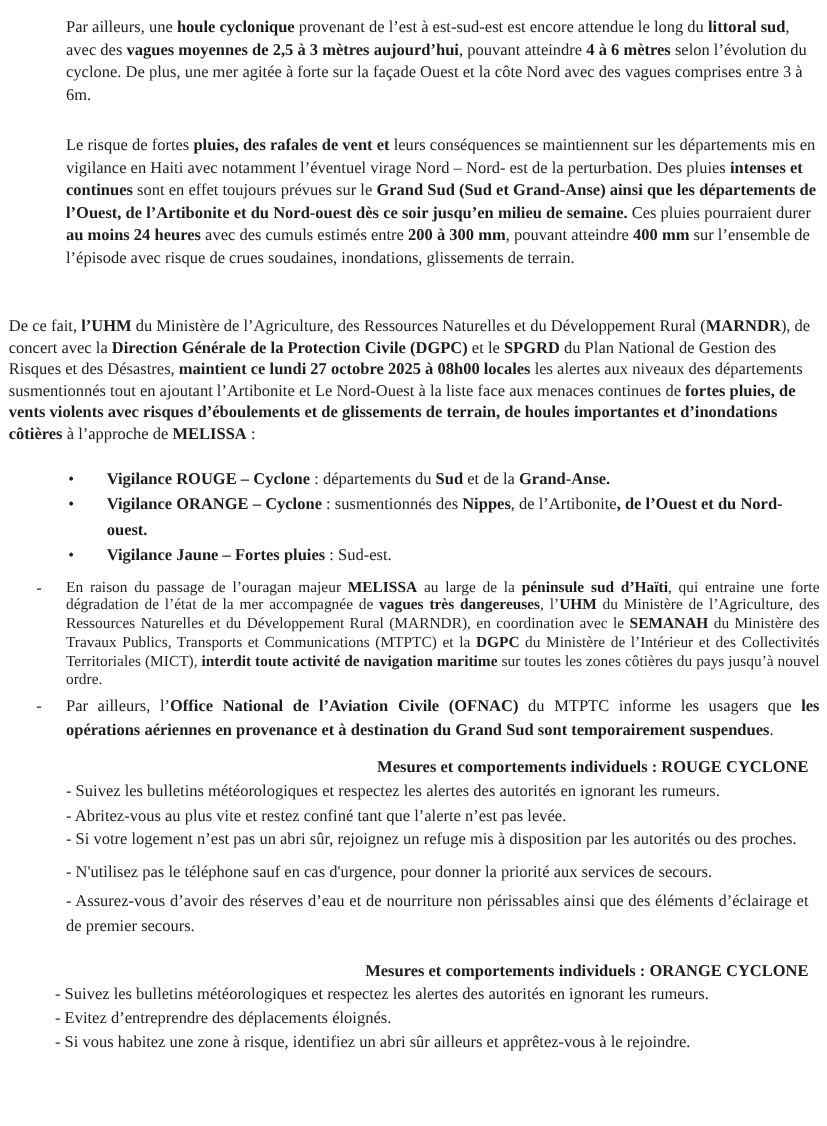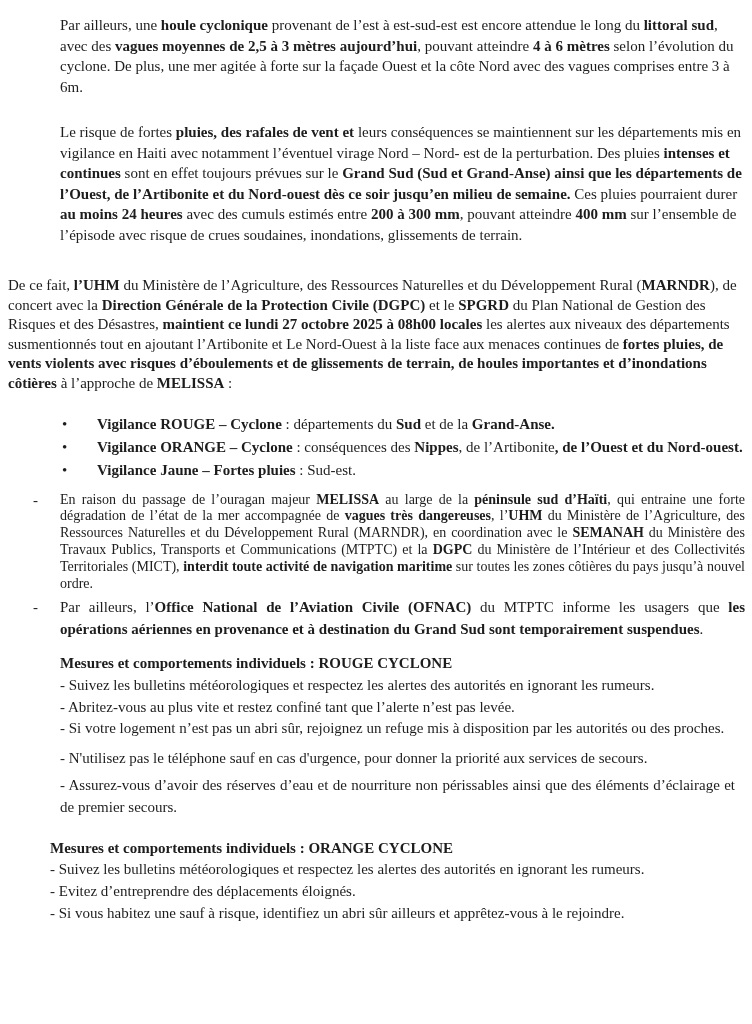--- a/index.html
+++ b/index.html
@@ -19,21 +19,21 @@
     width: 752px;
     height: 853px;
     padding: 15px 7px 0 8px;
   }
   p, h3, ul { margin: 0; padding: 0; }
   b { font-weight: bold; }
 
   .para { font-size: 15px; line-height: 20.5px; text-align: left; }
   .indent { margin-left: 52px; }
   .p2 { margin-top: 25px; }
-  .p3 { margin-top: 31px; line-height: 19.6px; }
+  .p3 { margin-top: 43px; line-height: 19.6px; }
 
   .vigilance-list {
     list-style: none;
     margin: 19px 0 0 54px;
     font-size: 15px;
     line-height: 23px;
   }
   .vigilance-list li { display: flex; align-items: flex-start; }
   .bullet { width: 23px; flex: none; }
   .li-text { flex: 1; margin-left: 12px; }
@@ -42,21 +42,21 @@
   .dash-item { display: flex; align-items: flex-start; }
   .dash-item + .dash-item { margin-top: 3px; }
   .dash { width: 27px; flex: none; }
   .dash-text { flex: 1; text-align: justify; }
   .dash-text.tight { font-size: 14px; line-height: 16.9px; }
   .dash-text.wide { line-height: 22px; }
   .dash-item.tight-item .dash { line-height: 16.9px; }
   .dash-item.wide-item .dash { line-height: 22px; }
 
   .mesures { margin: 13px 10px 0 52px; font-size: 15px; line-height: 21.8px; }
-  .mesures h3 { font-size: 15px; font-weight: bold; }
+  .mesures h3 { font-size: 15px; font-weight: bold; text-align: right; }
   .measure { margin: 0; }
   .measure.justify { text-align: justify; }
   .mt-sm { margin-top: 5px; }
   .mt-md { margin-top: 8px; }
   .mesures.orange { margin-left: 42px; margin-top: 19px; }
 </style>
 </head>
 <body>
 
 <div class="page">
@@ -67,21 +67,21 @@
 
   <p class="para p3"><span>De ce fait, </span><b>l’UHM</b><span> du Ministère de l’Agriculture, des Ressources Naturelles et du Développement Rural (</span><b>MARNDR</b><span>), de concert avec la </span><b>Direction Générale de la Protection Civile (DGPC)</b><span> et le </span><b>SPGRD</b><span> du Plan National de Gestion des Risques et des Désastres, </span><b>maintient ce lundi 27 octobre 2025 à 08h00 locales</b><span> les alertes aux niveaux des départements susmentionnés tout en ajoutant l’Artibonite et Le Nord-Ouest à la liste face aux menaces continues de </span><b>fortes pluies, de vents violents avec risques d’éboulements et de glissements de terrain, de houles importantes et d’inondations côtières</b><span> à l’approche de </span><b>MELISSA</b><span> :</span></p>
 
   <ul class="vigilance-list">
     <li>
       <span class="bullet">•</span>
       <span class="li-text"><b>Vigilance ROUGE – Cyclone</b><span> : départements du </span><b>Sud</b><span> et de la </span><b>Grand-Anse.</b></span>
     </li>
     <li>
       <span class="bullet">•</span>
-      <span class="li-text"><b>Vigilance ORANGE – Cyclone</b><span> : conséquences des </span><b>Nippes</b><span>, de l’Artibonite</span><b>, de l’Ouest et du Nord-ouest.</b></span>
+      <span class="li-text"><b>Vigilance ORANGE – Cyclone</b><span> : susmentionnés des </span><b>Nippes</b><span>, de l’Artibonite</span><b>, de l’Ouest et du Nord-ouest.</b></span>
     </li>
     <li>
       <span class="bullet">•</span>
       <span class="li-text"><b>Vigilance Jaune – Fortes pluies</b><span> : Sud-est.</span></span>
     </li>
   </ul>
 
   <div class="dash-list">
     <div class="dash-item tight-item">
       <span class="dash">-</span>
@@ -99,16 +99,16 @@
     <p class="measure">- Abritez-vous au plus vite et restez confiné tant que l’alerte n’est pas levée.</p>
     <p class="measure justify">- Si votre logement n’est pas un abri sûr, rejoignez un refuge mis à disposition par les autorités ou des proches.</p>
     <p class="measure justify mt-md">- N'utilisez pas le téléphone sauf en cas d'urgence, pour donner la priorité aux services de secours.</p>
     <p class="measure justify mt-sm">- Assurez-vous d’avoir des réserves d’eau et de nourriture non périssables ainsi que des éléments d’éclairage et de premier secours.</p>
   </section>
 
   <section class="mesures orange">
     <h3>Mesures et comportements individuels : ORANGE CYCLONE</h3>
     <p class="measure justify">- Suivez les bulletins météorologiques et respectez les alertes des autorités en ignorant les rumeurs.</p>
     <p class="measure">- Evitez d’entreprendre des déplacements éloignés.</p>
-    <p class="measure">- Si vous habitez une sauf à risque, identifiez un abri sûr ailleurs et apprêtez-vous à le rejoindre.</p>
+    <p class="measure">- Si vous habitez une zone à risque, identifiez un abri sûr ailleurs et apprêtez-vous à le rejoindre.</p>
   </section>
 
 </div>
 
 </body></html>

